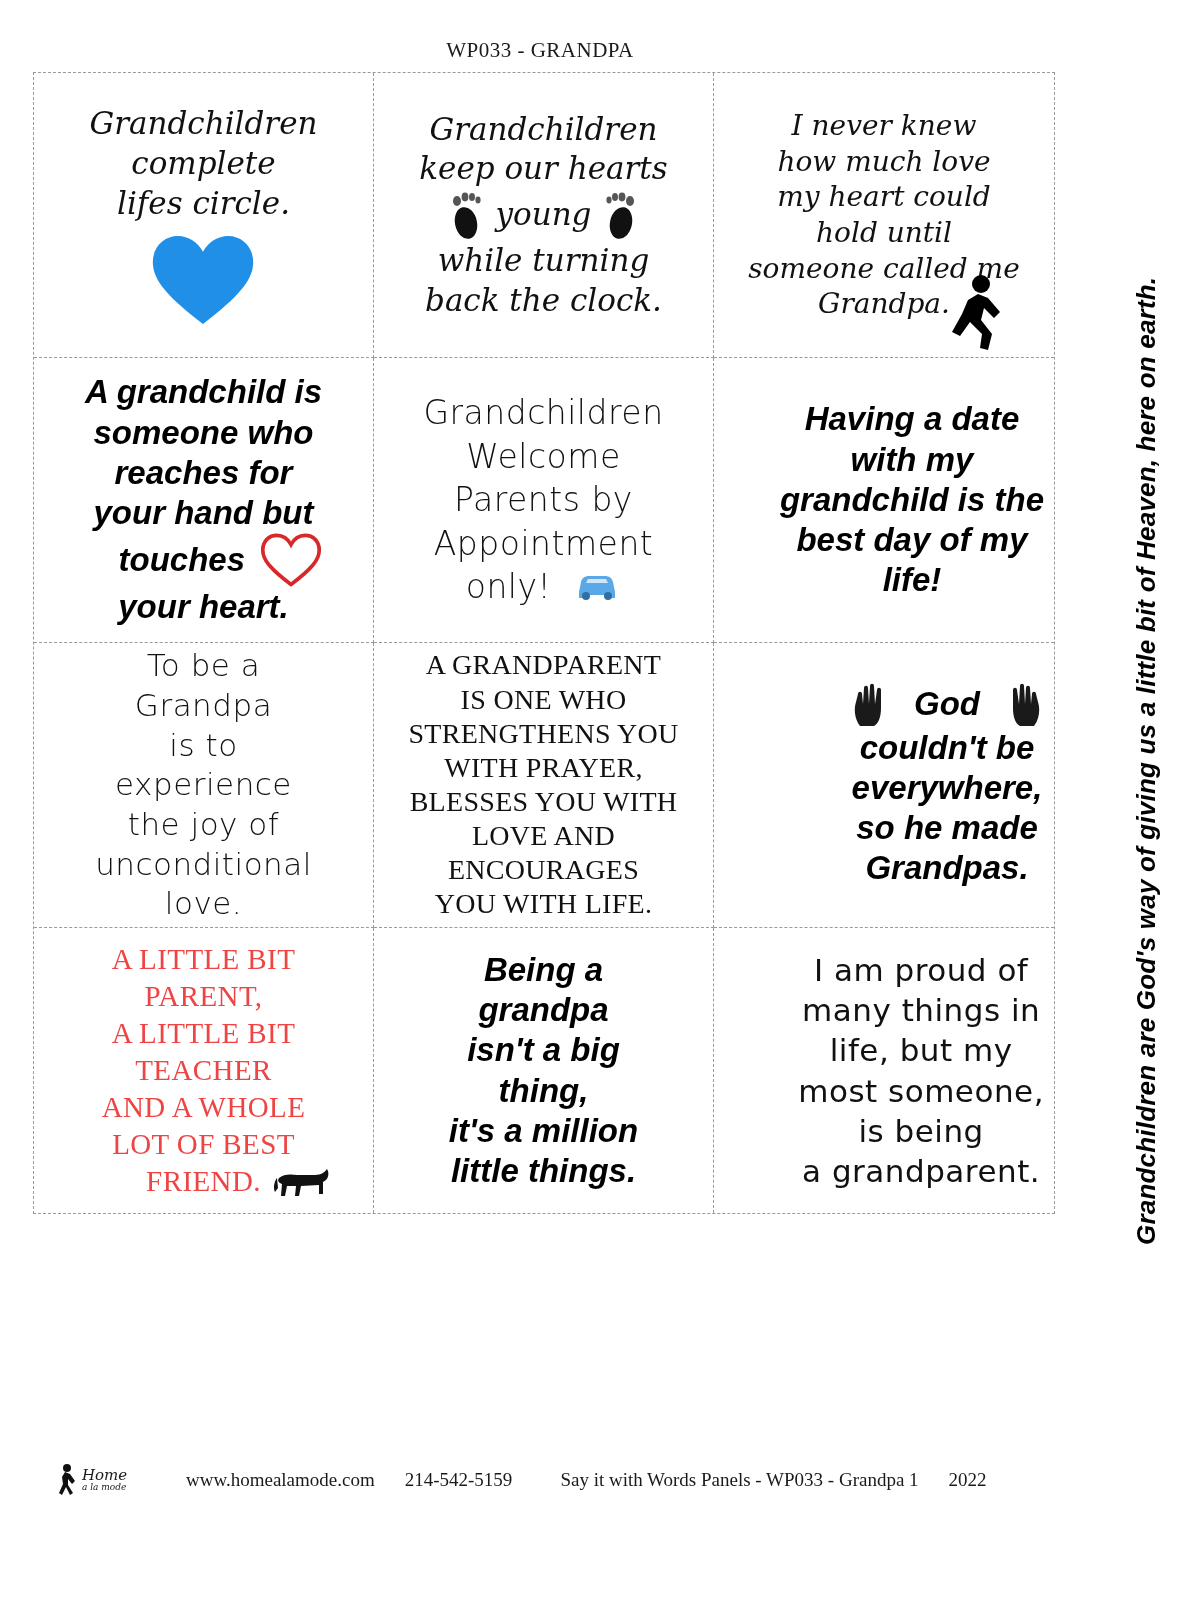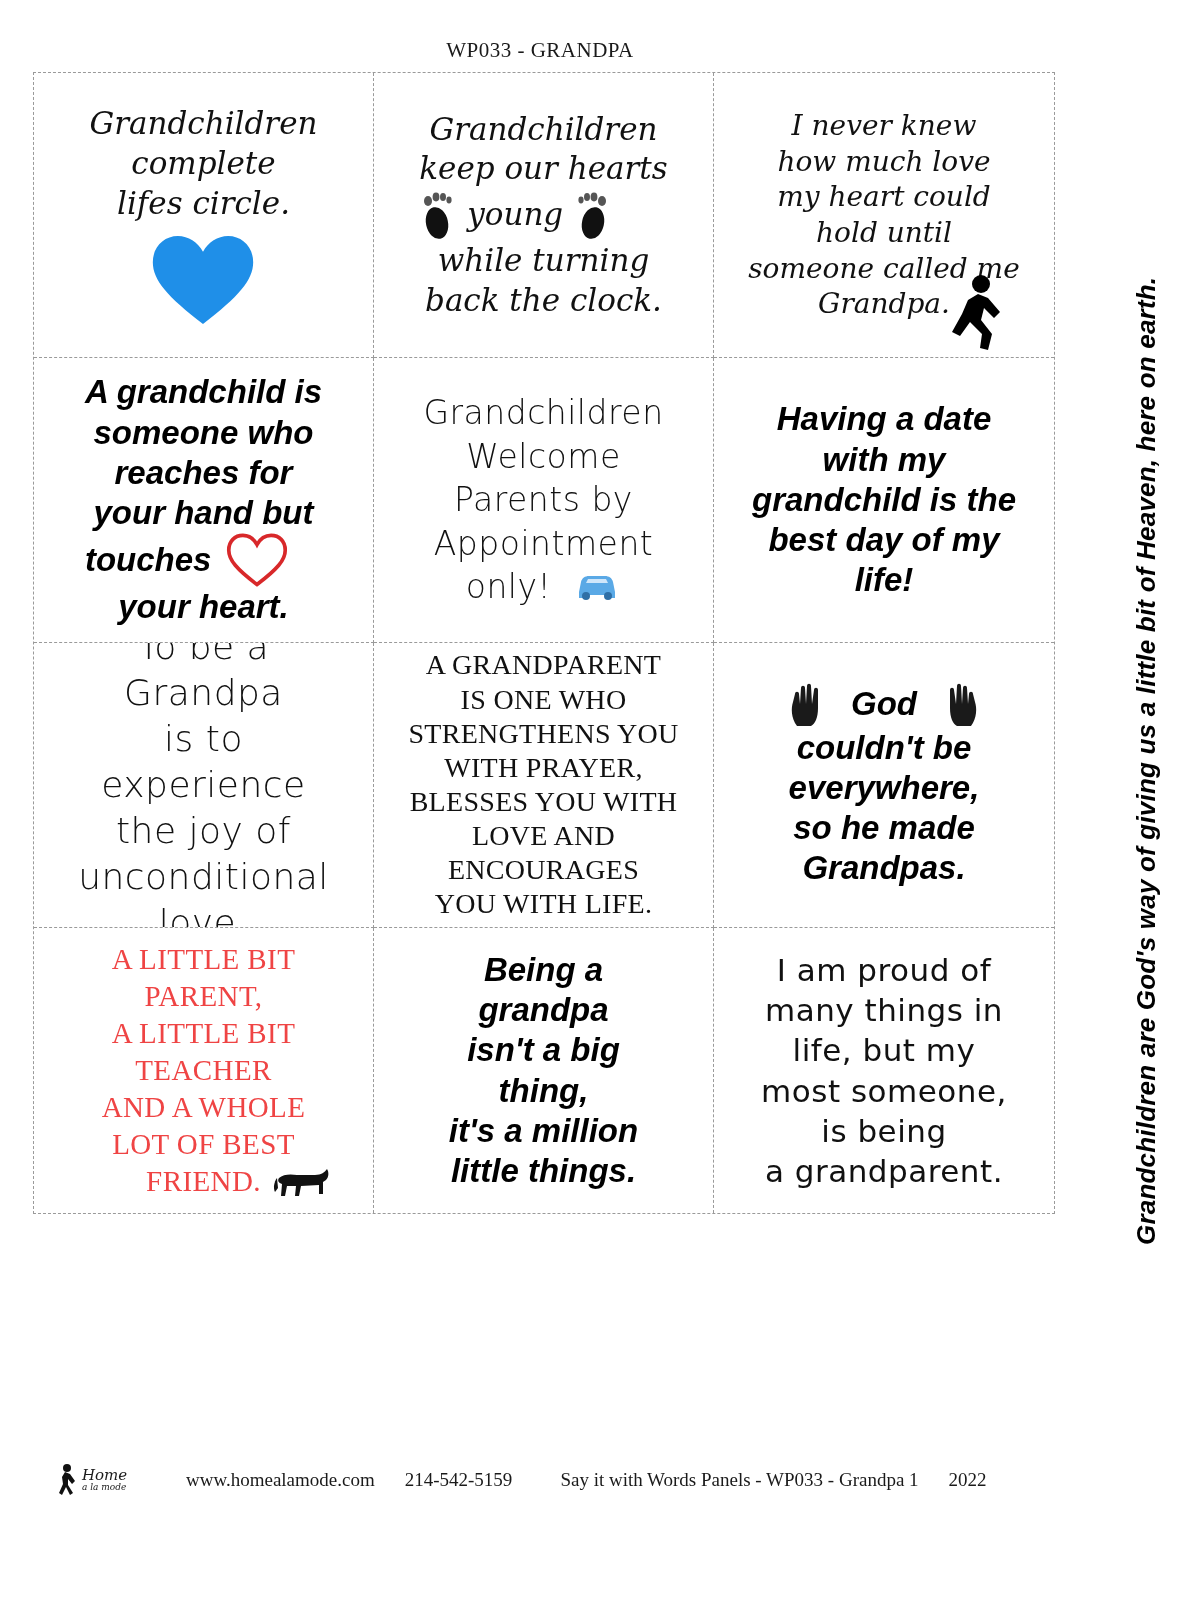--- a/index.html
+++ b/index.html
@@ -54,21 +54,21 @@
     border-bottom: 1px dashed #9a9a9a;
     box-sizing: border-box;
     display: flex;
     align-items: center;
     justify-content: center;
     padding: 6px 10px;
     text-align: center;
     position: relative;
     overflow: hidden;
   }
-  .cell:nth-child(3n) { border-right: none; }
+  .cell:nth-child(3n) { border-right: none; justify-content: flex-end; }
   .cell:nth-child(n+10) { border-bottom: none; }
 
   .txt { line-height: 1.18; }
 
   
   .style-script {
     font-family: "DejaVu Serif", serif;
     font-style: italic;
     font-size: 31px;
     line-height: 1.28;
@@ -195,21 +195,21 @@
         <svg class="icon-heart-blue" viewBox="0 0 100 88">
           <path d="M50 86 C16 60 2 44 2 27 C2 12 13 2 26 2 C36 2 45 8 50 17 C55 8 64 2 74 2 C87 2 98 12 98 27 C98 44 84 60 50 86 Z" fill="#1f8fe8"></path>
         </svg>
       </div>
     </div>
 
     <div class="cell">
       <div class="style-script">
         <div>Grandchildren</div>
         <div>keep our hearts</div>
-        <div style="display:flex;align-items:center;gap:6px;">
+        <div style="display:flex;align-items:center;justify-content:center;gap:6px;">
           <svg class="footprints" width="42" height="52" viewBox="0 0 42 52">
             <ellipse cx="18" cy="34" rx="11" ry="16" transform="rotate(-12 18 34)" fill="#111"></ellipse>
             <ellipse cx="9" cy="12" rx="4" ry="5" fill="#555"></ellipse>
             <ellipse cx="17" cy="8" rx="3.4" ry="4.4" fill="#555"></ellipse>
             <ellipse cx="24" cy="8" rx="3" ry="4" fill="#555"></ellipse>
             <ellipse cx="30" cy="11" rx="2.6" ry="3.4" fill="#555"></ellipse>
           </svg>
           <span>young</span>
           <svg class="footprints" width="42" height="52" viewBox="0 0 42 52">
             <ellipse cx="24" cy="34" rx="11" ry="16" transform="rotate(12 24 34)" fill="#111"></ellipse>
@@ -238,21 +238,21 @@
         </svg>
       </div>
     </div>
 
     <div class="cell">
       <div class="style-bold-italic">
         <div>A grandchild is</div>
         <div>someone who</div>
         <div>reaches for</div>
         <div>your hand but</div>
-        <div style="display:flex;align-items:center;justify-content:flex-start;gap:15px;">
+        <div style="display:flex;align-items:center;justify-content:flex-end;gap:15px;">
           <span>touches</span>
           <svg width="62" height="54" viewBox="0 0 100 88">
             <path d="M50 84 C17 59 4 44 4 28 C4 13 14 4 27 4 C37 4 45 10 50 19 C55 10 63 4 73 4 C86 4 96 13 96 28 C96 44 83 59 50 84 Z" fill="none" stroke="#d8282a" stroke-width="6"></path>
           </svg>
         </div>
         <div>your heart.</div>
       </div>
     </div>
 
     <div class="cell">
@@ -275,21 +275,21 @@
 
     <div class="cell">
       <div class="txt style-bold-italic" style="white-space: pre-line;">Having a date
 with my
 grandchild is the
 best day of my
 life!</div>
     </div>
 
     <div class="cell">
-      <div class="txt style-hand" style="white-space: pre-line;font-size:36px;line-height:1.28;">To be a
+      <div class="txt style-hand" style="white-space: pre-line;font-size:31px;line-height:1.28;">To be a
 Grandpa
 is to
 experience
 the joy of
 unconditional
 love.</div>
     </div>
 
     <div class="cell">
       <div class="txt style-serifcaps" style="white-space: pre-line;">A GRANDPARENT

